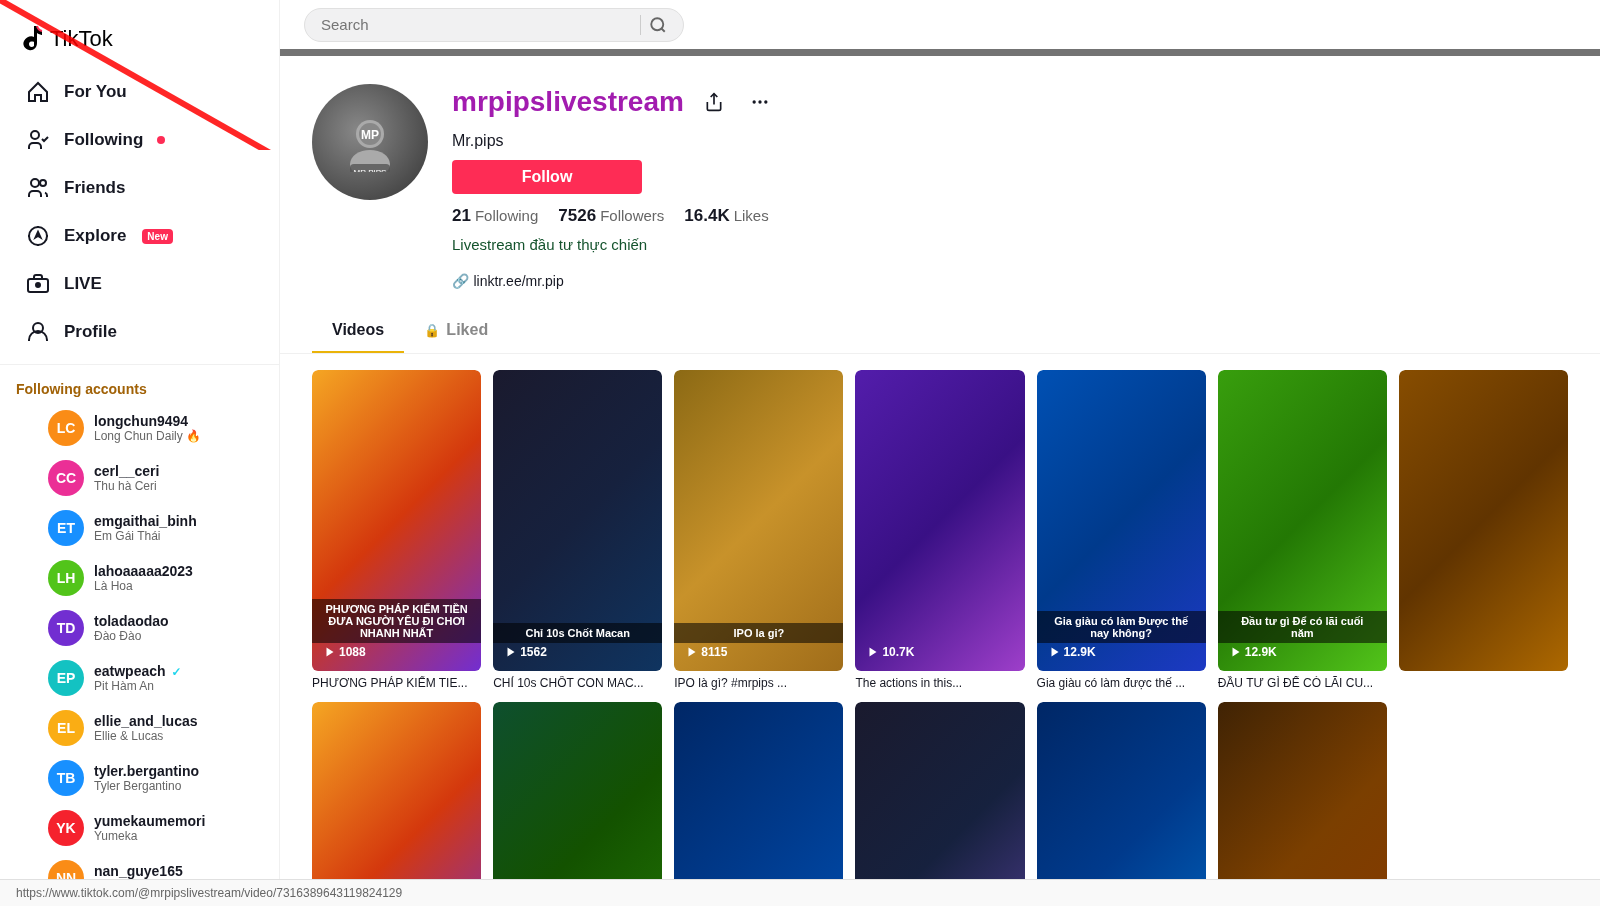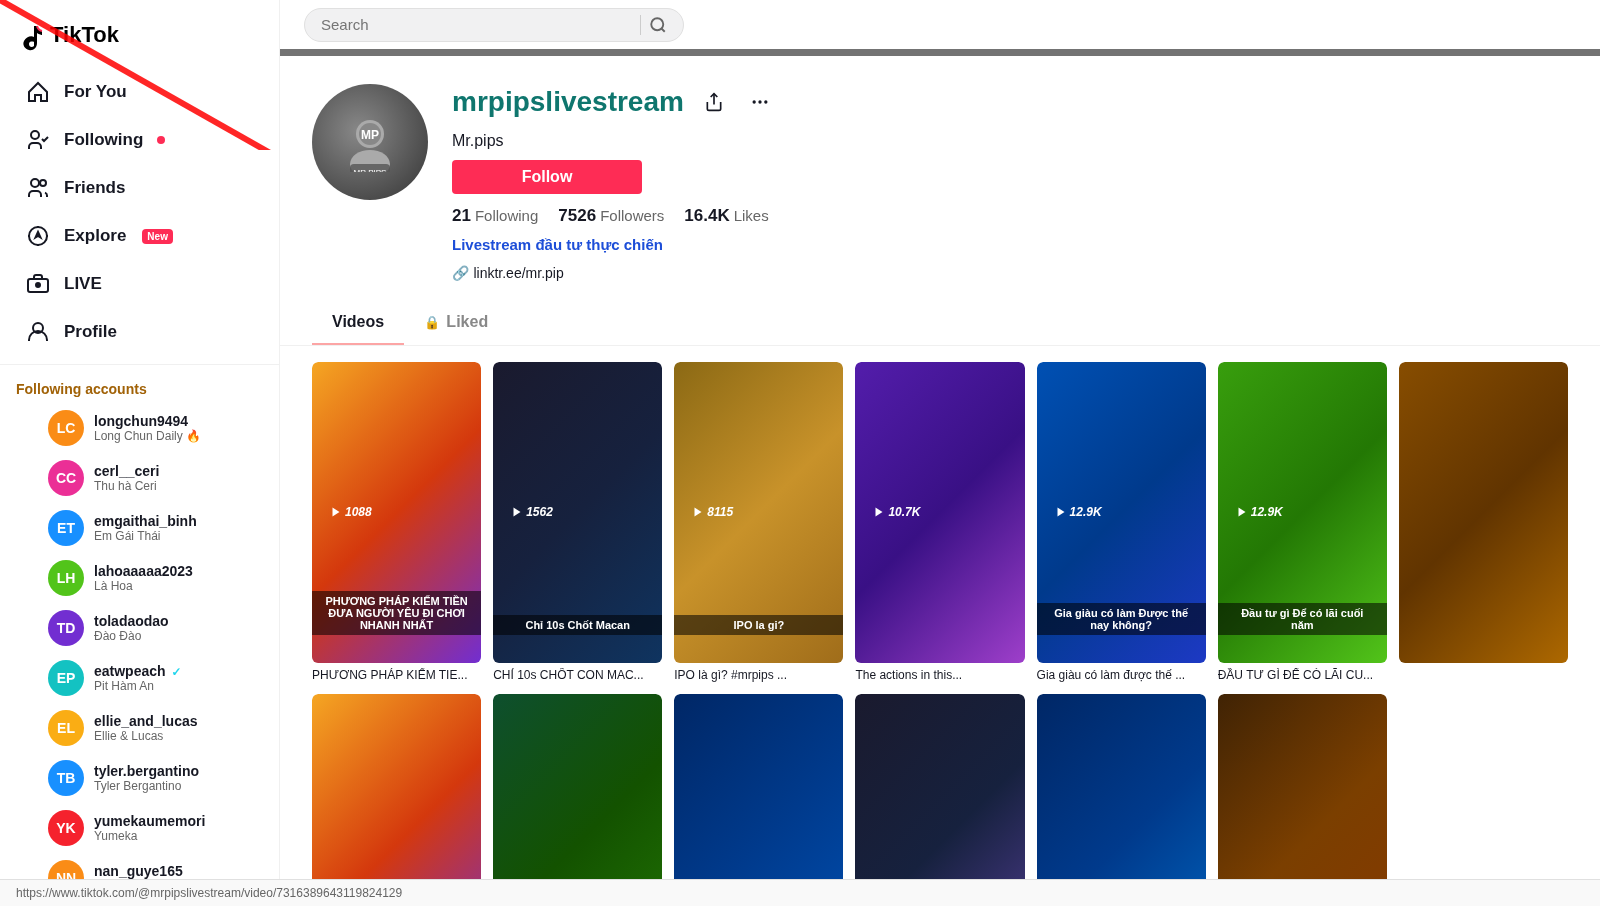--- a/index.html
+++ b/index.html
@@ -15,21 +15,21 @@
       flex-direction: column;
       height: 906px;
       overflow-y: auto;
     }
     .logo-area {
       display: flex;
       align-items: center;
       padding: 10px 16px 16px;
       gap: 6px;
     }
-    .tiktok-logo-icon { color: #000; display: flex; align-items: flex-start; gap: 4px; font-weight: 700; font-size: 22px; }
+    .tiktok-logo-icon { color: #000; display: flex; align-items: flex-end; gap: 4px; font-weight: 400; font-size: 22px; }
     .tiktok-logo-icon svg { width: 30px; height: 30px; }
     .nav-item {
       display: flex;
       align-items: center;
       gap: 12px;
       padding: 10px 16px;
       font-size: 17px;
       font-weight: 600;
       color: #161823;
       cursor: pointer;
@@ -123,57 +123,57 @@
 
     
     .profile-section {
       padding: 28px 32px 20px;
       display: flex;
       gap: 24px;
       align-items: flex-start;
     }
     .profile-info { flex: 1; }
     .profile-username-row { display: flex; align-items: center; gap: 12px; margin-bottom: 12px; }
-    .profile-username { font-size: 28px; font-weight: 700; color: #0f766e; }
+    .profile-username { font-size: 28px; font-weight: 700; color: #a21caf; }
     .profile-actions { display: flex; gap: 10px; align-items: center; }
     .share-icon-btn, .more-icon-btn {
       background: none; border: none; cursor: pointer; color: #161823;
       width: 36px; height: 36px; display: flex; align-items: center; justify-content: center;
       border-radius: 50%; font-size: 18px;
     }
     .profile-display-name { font-size: 16px; color: #161823; font-weight: 500; margin-bottom: 10px; }
     .follow-btn {
       background: #fe2c55; color: #fff; border: none; border-radius: 4px;
       padding: 8px 40px; font-size: 16px; font-weight: 600; cursor: pointer;
       width: 190px;
     }
     .stats-row { display: flex; gap: 20px; margin-bottom: 10px; }
     .stat { display: flex; gap: 4px; align-items: baseline; }
     .stat-num { font-size: 17px; font-weight: 700; color: #161823; }
     .stat-label { font-size: 15px; color: #666; }
-    .bio-text { font-size: 15px; color: #1d4ed8; margin-bottom: 12px; font-weight: bold; }
+    .bio-text { font-size: 15px; color: #14532d; margin-bottom: 20px; }
     .bio-link { font-size: 14px; color: #161823; display: flex; align-items: center; gap: 4px; cursor: pointer; }
 
     
     .tabs-row {
       display: flex;
       border-bottom: 1px solid #f0f0f0;
       padding: 0 32px;
       gap: 0;
     }
     .tab {
       padding: 12px 20px;
       font-size: 16px;
       font-weight: 600;
       color: #888;
       cursor: pointer;
       border-bottom: 2px solid transparent;
       display: flex; align-items: center; gap: 6px;
     }
-    .tab.active { color: #161823; border-bottom: 2px solid #fca5a5; }
+    .tab.active { color: #161823; border-bottom: 2px solid #eab308; }
     .lock-icon { font-size: 13px; }
 
     
     .video-grid {
       display: grid;
       grid-template-columns: repeat(7, 1fr);
       gap: 12px;
       padding: 16px 32px;
     }
     .video-card {
@@ -185,21 +185,21 @@
       width: 100%;
       aspect-ratio: 9/16;
       background: #333;
       border-radius: 6px;
       position: relative;
       overflow: hidden;
       display: flex; align-items: center; justify-content: center;
     }
     .video-thumb-overlay {
       position: absolute; top: 0; left: 0; right: 0; bottom: 0;
-      display: flex; align-items: center; padding: 18px; font-style: italic;
+      display: flex; align-items: flex-end; padding: 12px;
     }
     .video-play-count {
       color: #fff; font-size: 12px; font-weight: 600;
       display: flex; align-items: center; gap: 3px;
     }
     .video-title {
       font-size: 12px; color: #161823; margin-top: 5px;
       white-space: nowrap; overflow: hidden; text-overflow: ellipsis;
     }
 

